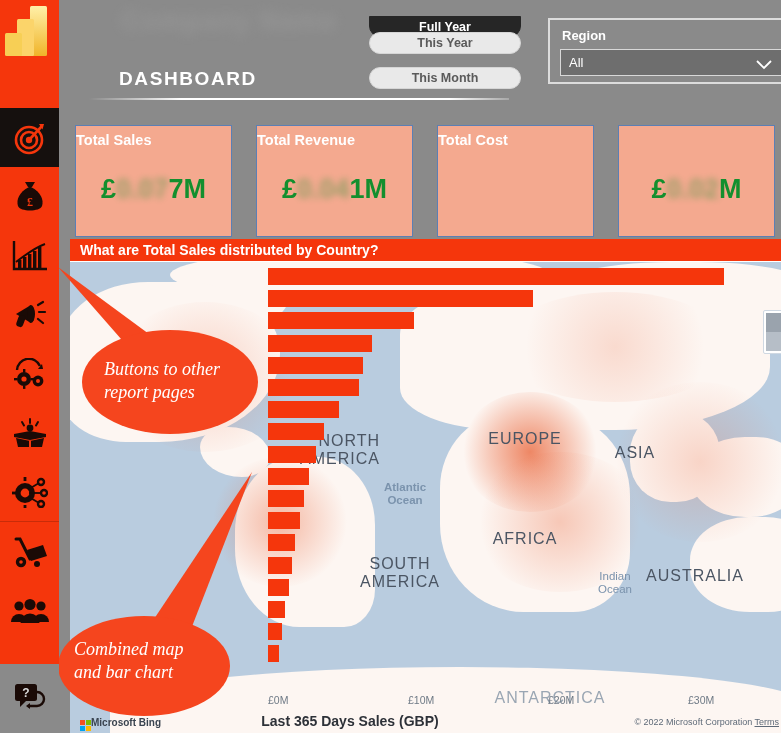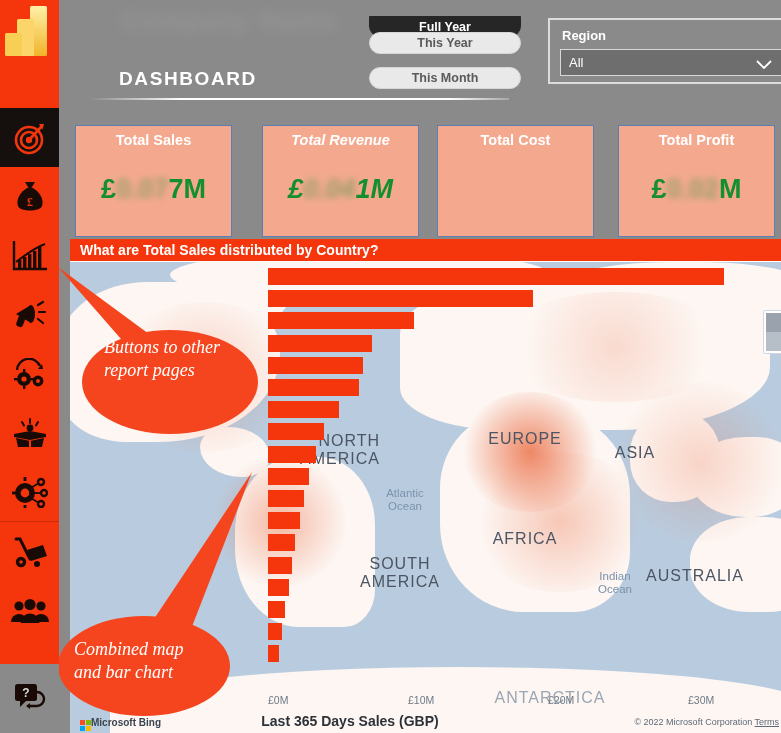--- a/index.html
+++ b/index.html
@@ -86,25 +86,25 @@
   }
   .slicer-value { margin-left: 8px; font-size: 13px; color: #ffffff; }
   .chev { position: absolute; right: 9px; top: 7px; }
 
   
   .kpi {
     position: absolute; top: 125px; width: 157px; height: 112px;
     background: #f4a98f; border: 1px solid #5b7fb5;
   }
   #kpi0 { left: 75px; }
-  #kpi1 { left: 262px; font-style: italic; }
+  #kpi1 { left: 256px; }
   #kpi2 { left: 437px; }
   #kpi3 { left: 618px; }
   .kpi-title {
-    position: absolute; left: 0; right: 0; top: 6px; text-align: center;
+    position: absolute; left: 0; right: 0; top: 6px; 
     font-size: 14.5px; font-weight: bold; color: #ffffff;
   }
   .kpi-value {
     position: absolute; left: 0; right: 0; top: 48px; text-align: center;
     font-size: 27px; font-weight: bold;
     white-space: nowrap;
   }
   .kpi-value .blurred {
     filter: blur(3.6px);
     opacity: .42;
@@ -398,21 +398,20 @@
   <div class="kpi" id="kpi1">
     <div class="kpi-title">Total Revenue</div>
     <div class="kpi-value v-green">
       <span>£</span><span class="blurred">0.04</span><span>1M</span>
     </div>
   </div>
   <div class="kpi" id="kpi2">
     <div class="kpi-title">Total Cost</div>
   </div>
   <div class="kpi" id="kpi3">
-    <div class="kpi-title">Total Profit</div>
     <div class="kpi-value v-green">
       <span>£</span><span class="blurred">0.02</span><span>M</span>
     </div>
   </div>
 
   <div id="visual">
     <div id="visual-title">What are Total Sales distributed by Country?</div>
 
     <div id="map">
 
@@ -439,21 +438,21 @@
       <div class="map-label" style="left:190px;top:170px;width:120px;white-space:pre-line;text-align:right;">NORTH
 AMERICA</div>
       <div class="map-label" style="left:390px;top:168px;width:130px;">EUROPE</div>
       <div class="map-label" style="left:265px;top:293px;width:130px;white-space:pre-line;">SOUTH
 AMERICA</div>
       <div class="map-label" style="left:390px;top:268px;width:130px;">AFRICA</div>
       <div class="map-label" style="left:505px;top:182px;width:120px;">ASIA</div>
       <div class="map-label" style="left:525px;top:305px;width:200px;">AUSTRALIA</div>
       <div class="map-label" style="left:375px;top:427px;width:210px;color:#9aa6b3;">ANTARCTICA</div>
 
-      <div class="ocean-label" style="left:290px;top:225px;width:90px;white-space:pre-line;">Atlantic
+      <div class="ocean-label" style="left:290px;top:219px;width:90px;white-space:pre-line;font-weight:bold;">Atlantic
 Ocean</div>
       <div class="ocean-label" style="left:500px;top:308px;width:90px;white-space:pre-line;">Indian
 Ocean</div>
 
       <div id="bars">
           <div class="bar" style="left: 198px; top: 6px; width: 456.4px;"></div>
           <div class="bar" style="left: 198px; top: 28.2px; width: 264.6px;"></div>
           <div class="bar" style="left: 198px; top: 50.4px; width: 145.6px;"></div>
           <div class="bar" style="left: 198px; top: 72.6px; width: 103.6px;"></div>
           <div class="bar" style="left: 198px; top: 94.8px; width: 95.2px;"></div>
@@ -507,19 +506,19 @@
 
   <svg id="callout-svg" viewBox="0 0 781 733">
 
     <path d="M58 267 L168 348 L150 372 Z" fill="#f5451e"></path>
     <ellipse cx="170" cy="382" rx="88" ry="52" fill="#f5451e"></ellipse>
 
     <path d="M252 472 L186 642 L148 628 Z" fill="#f5451e"></path>
     <ellipse cx="144" cy="666" rx="86" ry="50" fill="#f5451e"></ellipse>
   </svg>
 
-  <div class="callout-text" style="left:104px; top:336px; width:150px;">Buttons to other
+  <div class="callout-text" style="left:104px; top:358px; width:150px;">Buttons to other
 report pages</div>
 
   <div class="callout-text" style="left:74px; top:638px; width:160px;">Combined map
 and bar chart</div>
 
 </div>
 
 </body></html>

